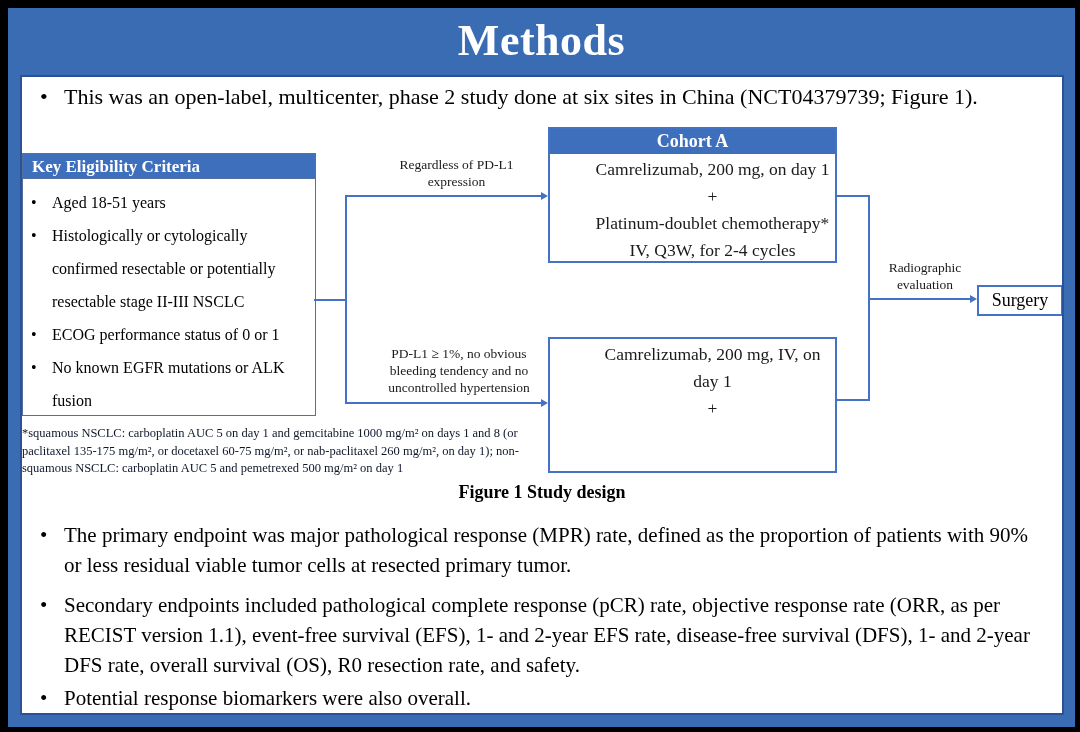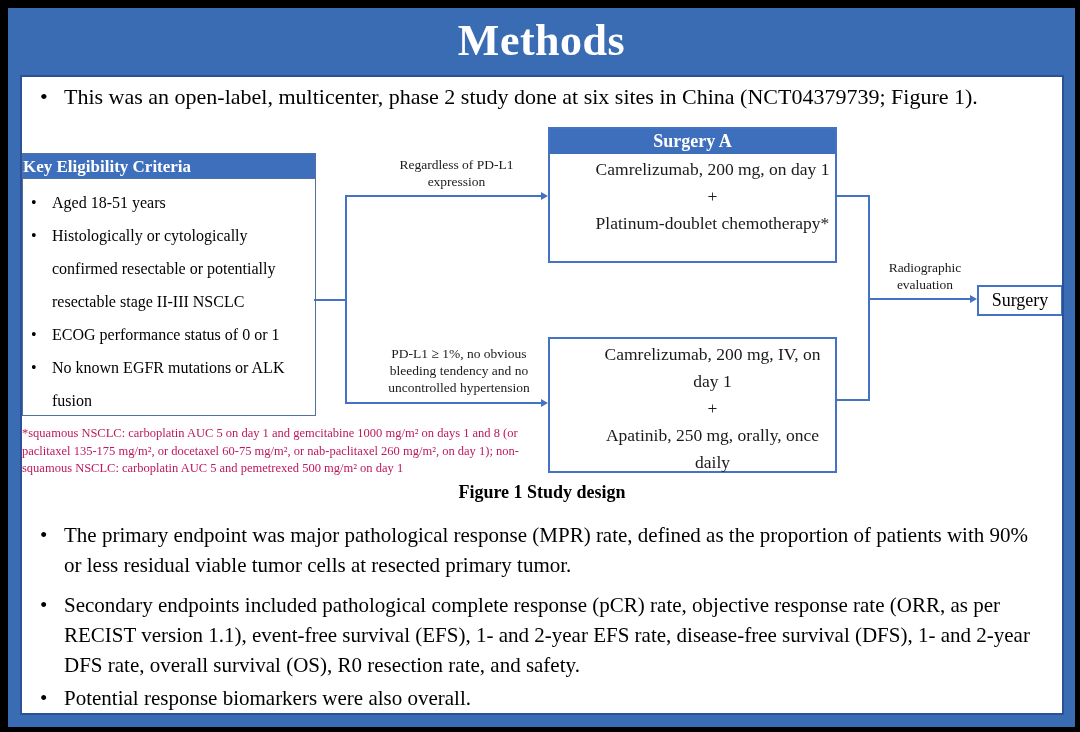--- a/index.html
+++ b/index.html
@@ -16,21 +16,21 @@
   .b-lg{font-size:21px;line-height:30px;}
   .b-intro{left:14px;top:6px;right:12px;font-size:22px;line-height:28px;}
   .b2{left:14px;top:443px;right:14px;}
   .b3{left:14px;top:513px;right:14px;}
   .b4{left:14px;top:606px;right:14px;}
 
   
   .fbox{position:absolute;background:#fff;}
   .fbox .fbox-hd{color:#fff;font-weight:bold;background:#3e6fbd;}
   .elig{left:0;top:76px;width:294px;height:263px;border:1.5px solid #53709f;}
-  .elig .fbox-hd{height:25px;line-height:25px;font-size:17px;border-bottom:1.5px solid #53709f;}
+  .elig .fbox-hd{height:25px;line-height:25px;font-size:17px;padding-left:9px;border-bottom:1.5px solid #53709f;}
   .elig-body{padding:7px 2px 0 8px;}
   .elig-item{display:flex;font-size:16px;line-height:33px;}
   .elig-item .marker{flex:0 0 21px;}
   .elig-item .txt{flex:1;}
 
   .cohort{width:289px;height:136px;border:2px solid #4472c4;text-align:center;}
   .cohort-a{left:526px;top:50px;}
   .cohort-b{left:526px;top:260px;}
   .cohort .fbox-hd{height:25px;line-height:25px;font-size:18px;}
   .cohort-line{font-size:17.5px;line-height:27px;color:#1a1a1a;}
@@ -52,21 +52,21 @@
   .l-fromB{left:815px;top:322px;width:31px;}
   .l-merge{left:846px;top:118px;height:206px;}
   .l-toSurg{left:846px;top:221px;width:103px;}
 
   
   .flabel{position:absolute;text-align:center;color:#1a1a1a;font-size:13.5px;line-height:17px;}
   .lab-top{left:352px;top:79px;width:165px;}
   .lab-bottom{left:346px;top:268px;width:182px;}
   .lab-radio{left:842px;top:182px;width:122px;}
 
-  .footnote{position:absolute;left:0;top:348px;width:534px;font-size:12.5px;line-height:17.5px;color:#be185d;}
+  .footnote{position:absolute;left:0;top:348px;width:534px;font-size:12.5px;line-height:17.5px;color:#0f172a;}
   .caption{position:absolute;left:0;top:405px;width:1040px;text-align:center;font-weight:bold;font-size:18px;color:#000;}
 </style>
 </head>
 <body>
 
 <div class="slide">
   <div class="slide-bg"></div>
   <div class="slide-title">Methods</div>
 
   <div class="panel">
@@ -105,33 +105,33 @@
     <div class="hline l-fromA"></div>
     <div class="hline l-fromB"></div>
     <div class="vline l-merge"></div>
     <div class="hline arrow l-toSurg"></div>
 
     <div class="flabel lab-top">Regardless of PD-L1 expression</div>
     <div class="flabel lab-bottom">PD-L1 ≥ 1%, no obvious bleeding tendency and no uncontrolled hypertension</div>
     <div class="flabel lab-radio">Radiographic evaluation</div>
 
     <div class="fbox cohort cohort-a">
-      <div class="fbox-hd">Surgery A</div>
+      <div class="fbox-hd">Cohort A</div>
       <div class="cohort-body">
         <div class="cohort-line">Camrelizumab, 200 mg, on day 1</div>
         <div class="cohort-line">+</div>
         <div class="cohort-line">Platinum-doublet chemotherapy*</div>
+        <div class="cohort-line">IV, Q3W, for 2-4 cycles</div>
       </div>
     </div>
 
     <div class="fbox cohort cohort-b">
       <div class="cohort-body">
         <div class="cohort-line">Camrelizumab, 200 mg, IV, on day 1</div>
         <div class="cohort-line">+</div>
-        <div class="cohort-line">Apatinib, 250 mg, orally, once daily</div>
       </div>
     </div>
 
     <div class="fbox surgery">Surgery</div>
 
     <div class="footnote">*squamous NSCLC: carboplatin AUC 5 on day 1 and gemcitabine 1000 mg/m² on days 1 and 8 (or paclitaxel 135-175 mg/m², or docetaxel 60-75 mg/m², or nab-paclitaxel 260 mg/m², on day 1); non-squamous NSCLC: carboplatin AUC 5 and pemetrexed 500 mg/m² on day 1</div>
     <div class="caption">Figure 1 Study design</div>
 
     <div class="bullet b-lg b2">
       <span class="marker">•</span>

